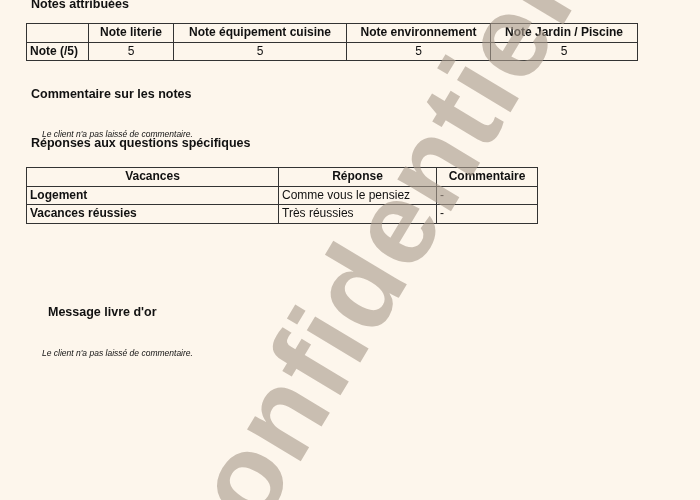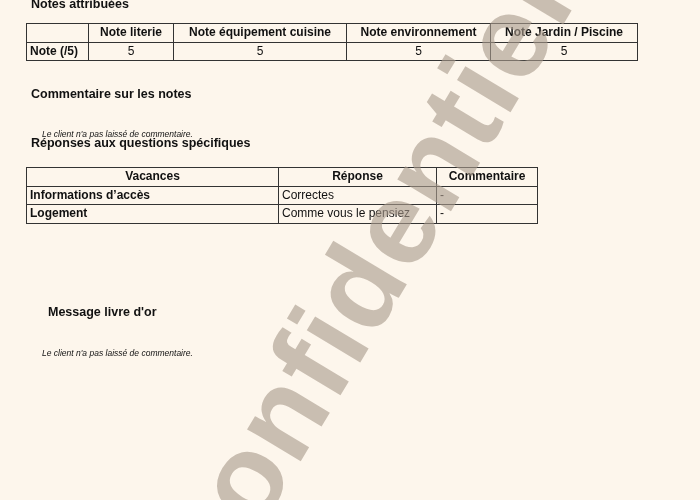--- a/index.html
+++ b/index.html
@@ -58,27 +58,27 @@
 <h3 class="h" style="top:136px;">Réponses aux questions spécifiques</h3>
 
 <table id="t2">
   <tbody>
       <tr>
     <th style="width:245px;">Vacances</th>
     <th style="width:151px;">Réponse</th>
     <th style="width:94px;">Commentaire</th>
   </tr>
   <tr>
-    <td class="q">Informations d’accès</td>
-    <td>Correctes</td>
+    <td class="q">Logement</td>
+    <td>Comme vous le pensiez</td>
     <td>-</td>
   </tr>
   <tr>
-    <td class="q">Logement</td>
-    <td>Comme vous le pensiez</td>
+    <td class="q">Vacances réussies</td>
+    <td>Très réussies</td>
     <td>-</td>
   </tr>
 </tbody>
   </table>
 
 <h3 class="h" style="top:305px;padding-left:17px;">Message livre d'or</h3>
 <p class="note-i" style="top:332px;">Le client n'a pas laissé de commentaire.</p>
 
 <div class="wm">Confidentiel</div>
 

